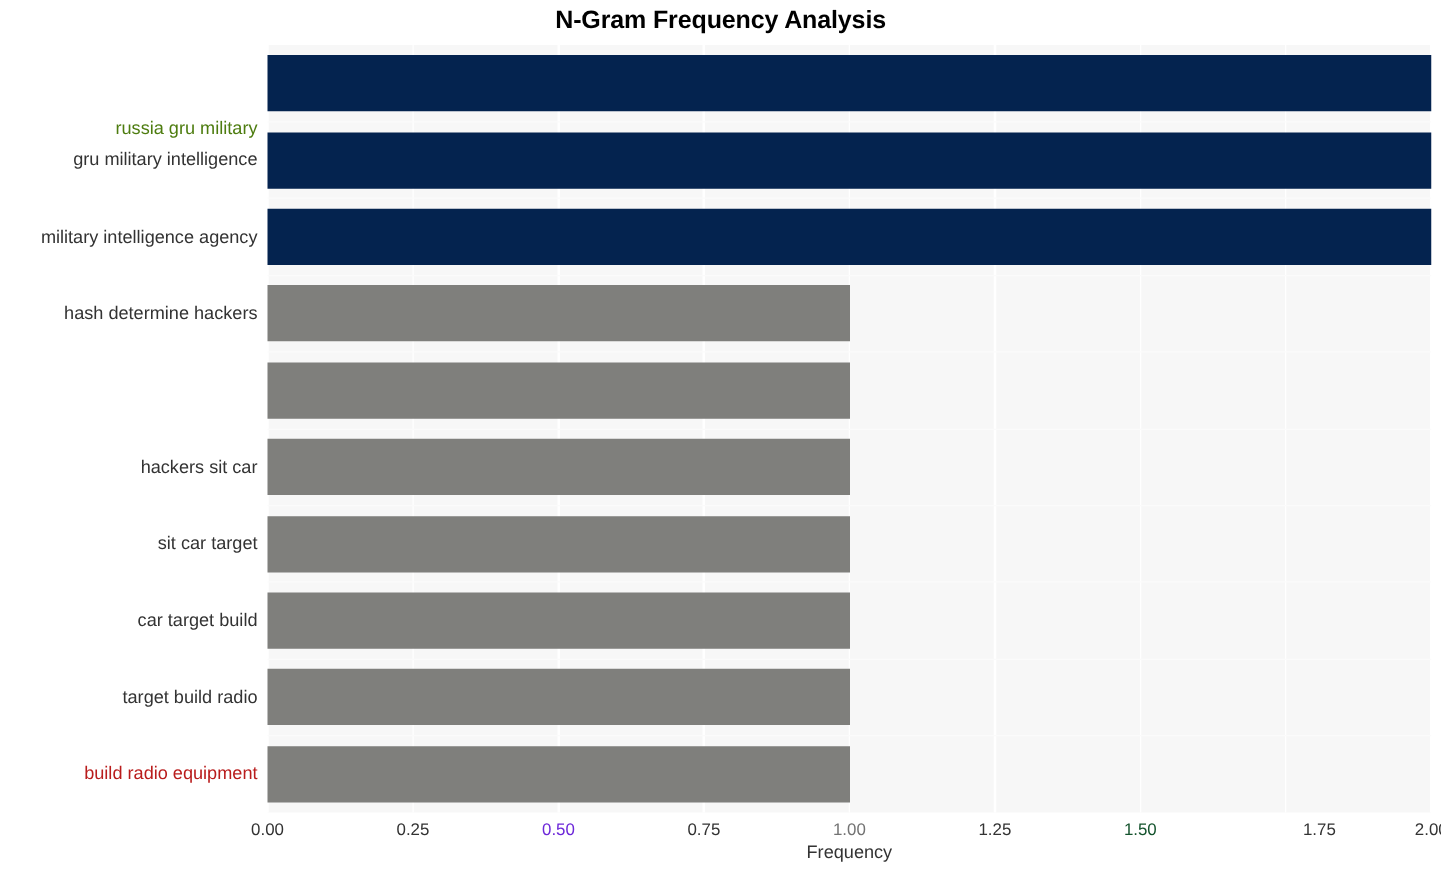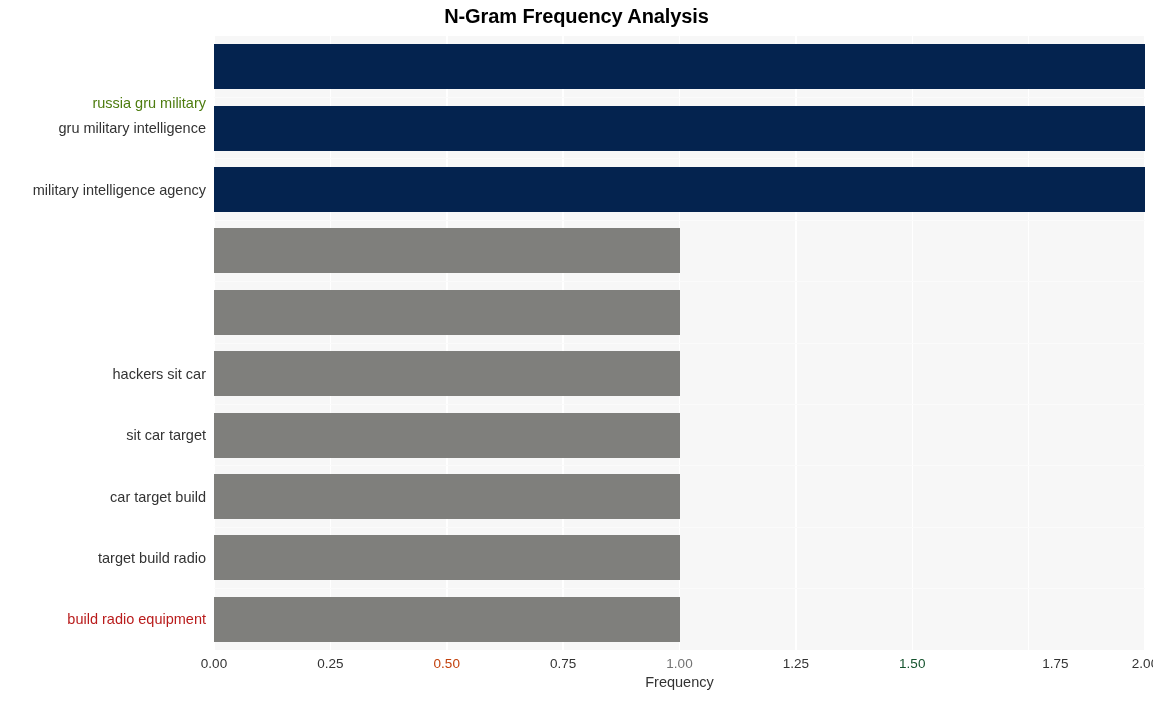--- a/index.html
+++ b/index.html
@@ -125,20 +125,21 @@
 <body>
 
 <div id="figure" style="background: rgb(255, 255, 255);">
 
   <div id="chart-title" style="color: rgb(0, 0, 0);">N-Gram Frequency Analysis</div>
 
   <div id="y-axis">
       <div class="ytick" style="top: 22.7px; color: #4d7c0f; margin-top: 36px;">russia gru military</div>
       <div class="ytick" style="top: 145.5px; color: rgb(51, 51, 51);">military intelligence agency</div>
       <div class="ytick" style="top: 84.1px; color: rgb(51, 51, 51);">gru military intelligence</div>
+      <div class="ytick" style="top: 206.9px; color: rgb(51, 51, 51);">hash determine hackers</div>
       <div class="ytick" style="top: 329.7px; color: rgb(51, 51, 51);">hackers sit car</div>
       <div class="ytick" style="top: 452.5px; color: rgb(51, 51, 51);">car target build</div>
       <div class="ytick" style="top: 391.1px; color: rgb(51, 51, 51);">sit car target</div>
       <div class="ytick" style="top: 513.9px; color: rgb(51, 51, 51);">target build radio</div>
       <div class="ytick" style="top: 575.3px; color: #b91c1c;">build radio equipment</div>
     </div>
 
   <div id="plot-area" style="background: rgb(247, 247, 247);">
       <div class="gridline-v" style="left: -0.75px; background: rgb(255, 255, 255);"></div>
       <div class="gridline-v" style="left: 115.625px; background: rgb(255, 255, 255);"></div>
@@ -166,21 +167,21 @@
       <div class="bar" title="hackers sit car: 1" style="top: 315.2px; width: 465.5px; background: rgb(127, 127, 124);"></div>
       <div class="bar" title="sit car target: 1" style="top: 376.6px; width: 465.5px; background: rgb(127, 127, 124);"></div>
       <div class="bar" title="car target build: 1" style="top: 438px; width: 465.5px; background: rgb(127, 127, 124);"></div>
       <div class="bar" title="target build radio: 1" style="top: 499.4px; width: 465.5px; background: rgb(127, 127, 124);"></div>
       <div class="bar" title="build radio equipment: 1" style="top: 560.8px; width: 465.5px; background: rgb(127, 127, 124);"></div>
     </div>
 
   <div id="x-axis">
       <div class="xtick" style="left: 0px; color: rgb(51, 51, 51);">0.00</div>
       <div class="xtick" style="left: 116.375px; color: rgb(51, 51, 51);">0.25</div>
-      <div class="xtick" style="left: 232.75px; color: #c2410c;">0.50</div>
+      <div class="xtick" style="left: 232.75px; color: #6d28d9;">0.50</div>
       <div class="xtick" style="left: 349.125px; color: rgb(51, 51, 51);">0.75</div>
       <div class="xtick" style="left: 465.5px; color: #737373;">1.00</div>
       <div class="xtick" style="left: 581.875px; color: rgb(51, 51, 51);">1.25</div>
       <div class="xtick" style="left: 698.25px; color: #14532d;">1.50</div>
       <div class="xtick" style="left: 814.625px; color: rgb(51, 51, 51); text-align: right;">1.75</div>
       <div class="xtick" style="left: 931px; color: rgb(51, 51, 51);">2.00</div>
     </div>
 
   <div id="x-axis-label">Frequency</div>
 

